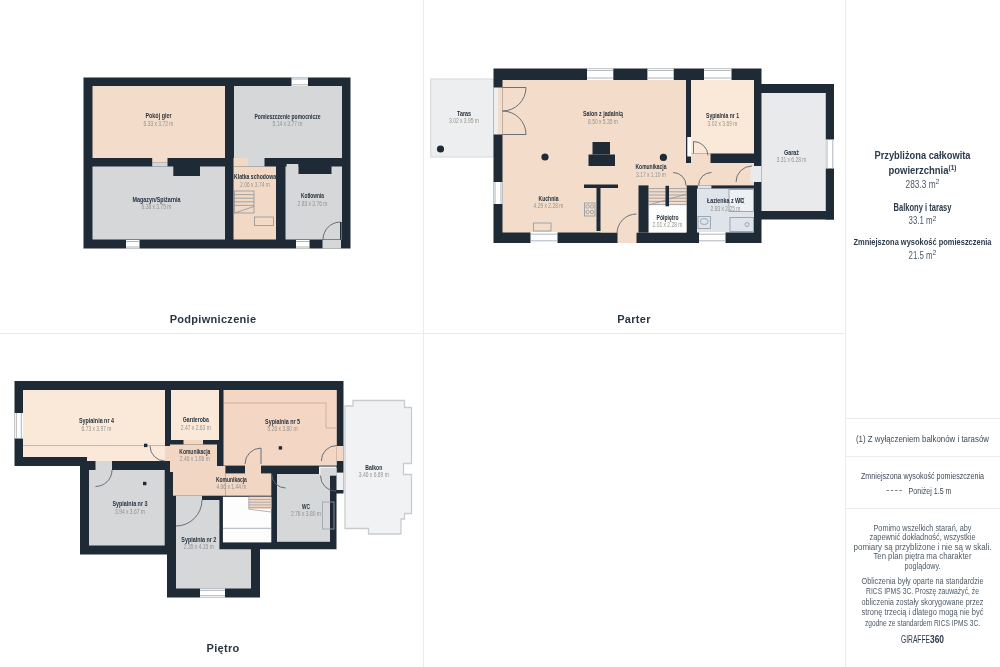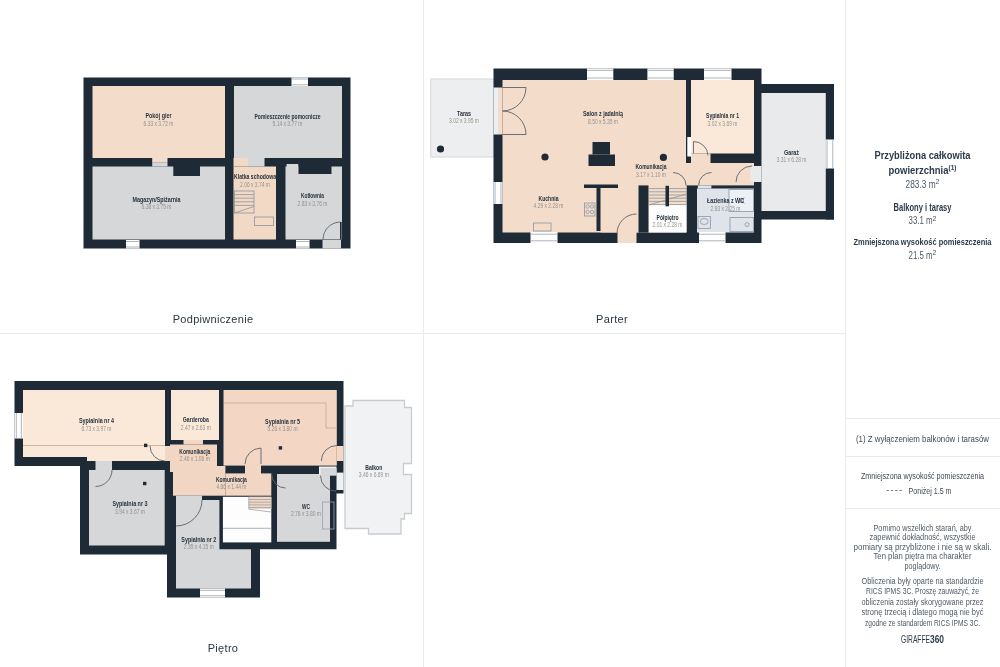--- a/index.html
+++ b/index.html
@@ -1,31 +1,31 @@
 <!DOCTYPE html>
 <html><head>
 <meta charset="utf-8">
 <style>
   html,body{margin:0;padding:0;}
   body{width:1000px;height:667px;background:#ffffff;font-family:"Liberation Sans",sans-serif;position:relative;overflow:hidden;}
   .gl{position:absolute;background:#e9ebec;}
-  .title{position:absolute;font-weight:normal;color:#2a3642;font-size:11px;letter-spacing:.3px;transform:translateX(-50%);white-space:nowrap;text-align:right;}
+  .title{position:absolute;font-weight:bold;color:#2a3642;font-size:11px;letter-spacing:.3px;transform:translateX(-50%);white-space:nowrap;text-align:right;}
 </style>
 </head>
 <body>
 
   <div class="gl" style="left:423px;top:0;width:1px;height:667px"></div>
   <div class="gl" style="left:845px;top:0;width:1px;height:667px"></div>
   <div class="gl" style="left:0;top:333px;width:845px;height:1px"></div>
   <div class="gl" style="left:845px;top:418px;width:155px;height:1px"></div>
   <div class="gl" style="left:845px;top:456px;width:155px;height:1px"></div>
   <div class="gl" style="left:845px;top:508px;width:155px;height:1px"></div>
 
   <div class="title" style="left:213px;top:312.5px">Podpiwniczenie</div>
-  <div class="title" style="left:612px;top:312.5px">Parter</div>
+  <div class="title" style="left:634px;top:312.5px">Parter</div>
   <div class="title" style="left:223px;top:642px">Piętro</div>
 
   <svg id="plans" width="1000" height="667" viewBox="0 0 1000 667" style="position:absolute;left:0;top:0">
 
   <g id="basement">
     <rect x="83.5" y="77.5" width="267" height="171" fill="#1f2a37"></rect>
 
     <rect x="92.5" y="86" width="132.5" height="72" fill="#f3dcca"></rect>
     <rect x="234" y="86" width="108" height="72" fill="#d5d7d8"></rect>
     <rect x="92.5" y="166.5" width="132.5" height="73" fill="#d5d7d8"></rect>

